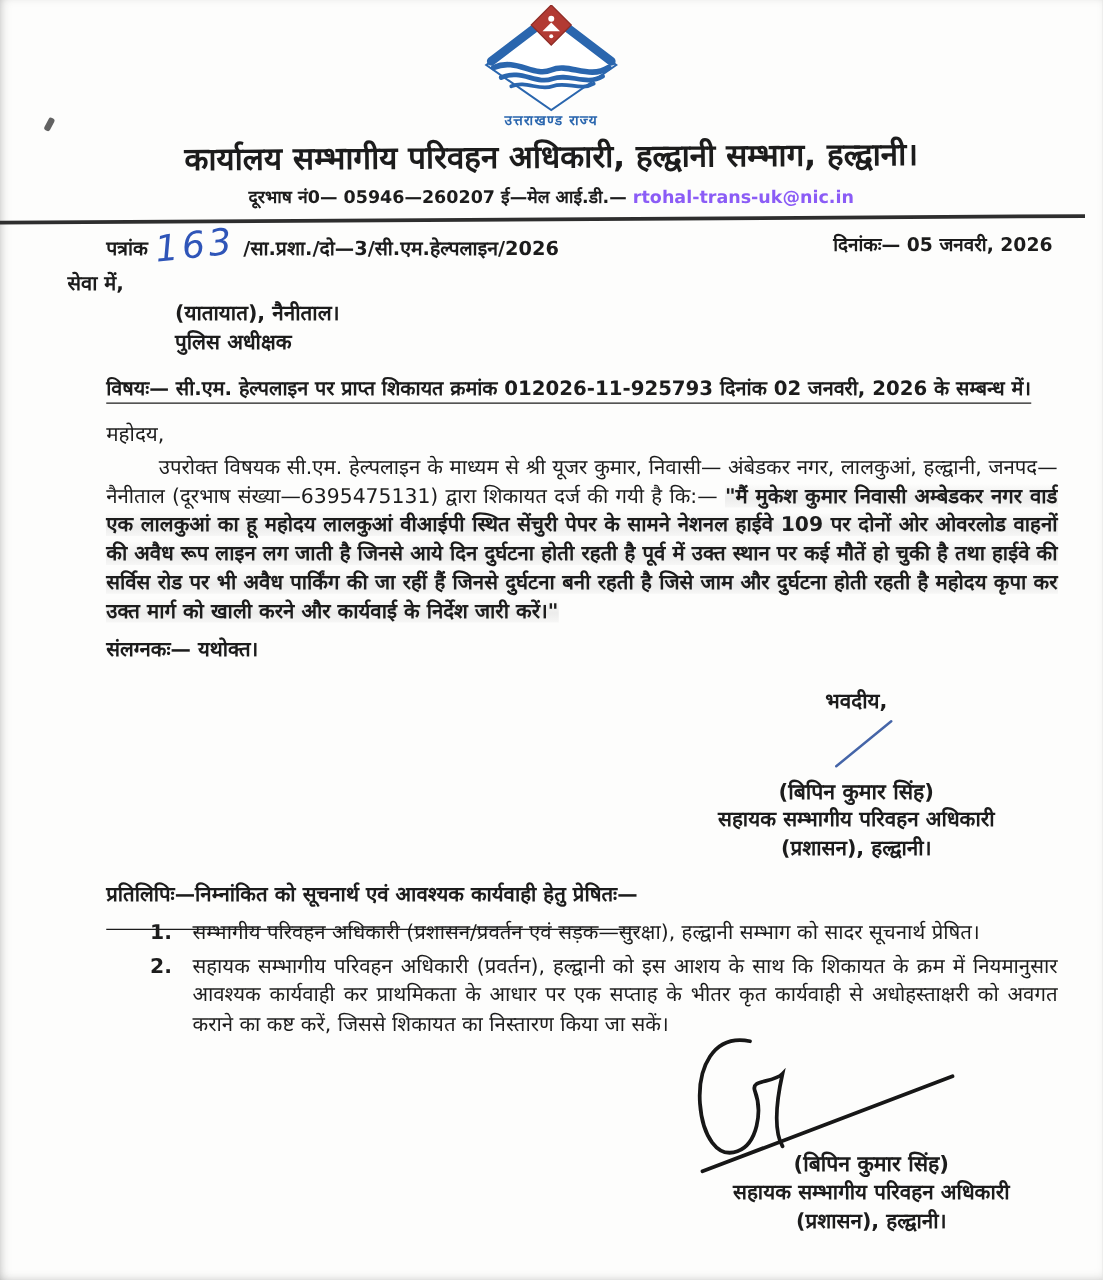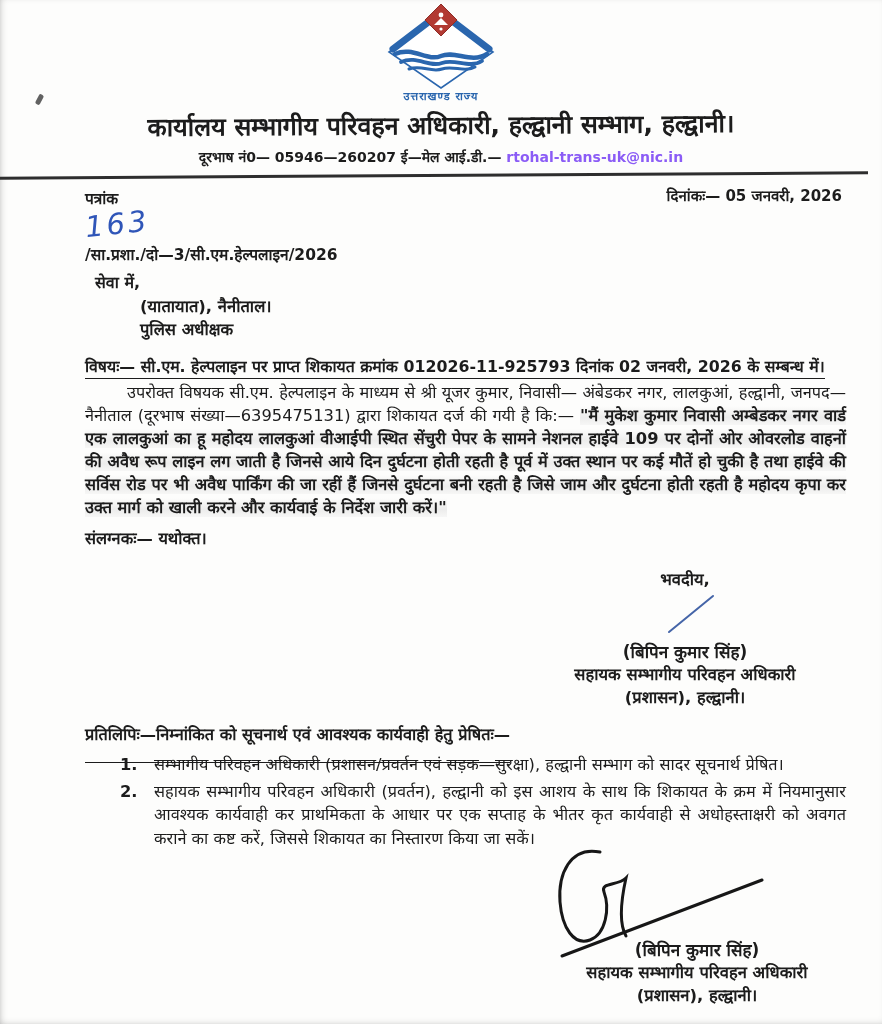--- a/index.html
+++ b/index.html
@@ -15,28 +15,28 @@
   }
   
   .emblem-wrap { text-align:center; padding-top:4px; line-height:0; }
   .emblem-caption { font-size:11px; font-weight:bold; color:#2a66ae; line-height:14px; letter-spacing:1px; }
   .office-title { text-align:center; font-size:25px; font-weight:bold; margin-top:3px; transform:rotate(-0.4deg); }
   .contact-line { text-align:center; font-size:14px; font-weight:bold; margin-top:6px; }
   .contact-line .email { color:#8b5cf6; }
   .head-rule { border:none; border-top:3px solid #2e2e2e; margin:8px 14px 0 0; transform:rotate(-0.35deg); }
   
   .meta-row { position:relative; margin:10px 30px 0 85px; font-size:15.5px; font-weight:bold; }
-  .letter-no { display:flex; align-items:flex-start; gap:6px;flex-direction:column; }
+  .letter-no { display:flex; align-items:flex-start; gap:6px; }
   .handwritten-no {
     color:#2f55b8; font-size:29px; font-style:italic; font-weight:normal;
     letter-spacing:3px; line-height:26px; transform:rotate(-6deg); margin-top:-4px;
   }
   .date-line { position:absolute; right:10px; top:-2px; font-size:15px; font-weight:bold; }
   
-  .seva { margin:6px 0 0 95px; font-size:16px; font-weight:bold; }
+  .seva { margin:6px 0 0 54px; font-size:16px; font-weight:bold; }
   .addr { margin:2px 0 0 140px; font-size:16.5px; font-weight:bold; line-height:23px; }
   
   .subject { margin:14px 30px 0 85px; font-size:15.8px; font-weight:bold; }
   .subject .u { border-bottom:1.5px solid #1c1c1c; padding-bottom:2px; }
   
   .salutation { margin:14px 0 0 85px; font-size:16.5px; }
   .para { margin:4px 36px 0 85px; font-size:16.3px; line-height:23px; text-align:justify; text-indent:42px; }
   .para .quote { font-weight:bold; background:linear-gradient(180deg, rgba(210,210,210,.0) 0%, rgba(205,205,205,.35) 60%, rgba(210,210,210,.15) 100%); }
   .enclosure { margin:8px 0 0 85px; font-size:16.3px; font-weight:bold; }
   
@@ -100,20 +100,21 @@
   <div class="seva">सेवा में,</div>
   <div class="addr">
     <div>(यातायात), नैनीताल।</div>
     <div>पुलिस अधीक्षक</div>
   </div>
 
   <div class="subject">
     <span class="u">विषयः— सी.एम. हेल्पलाइन पर प्राप्त शिकायत क्रमांक 012026-11-925793 दिनांक 02 जनवरी, 2026 के सम्बन्ध में।</span>
   </div>
 
+  <div class="salutation">महोदय,</div>
 
   <div class="para">
     <span>उपरोक्त विषयक सी.एम. हेल्पलाइन के माध्यम से श्री यूजर कुमार, निवासी— अंबेडकर नगर, लालकुआं, हल्द्वानी, जनपद— नैनीताल (दूरभाष संख्या—6395475131) द्वारा शिकायत दर्ज की गयी है कि:— </span><span class="quote">"मैं मुकेश कुमार निवासी अम्बेडकर नगर वार्ड एक लालकुआं का हू महोदय लालकुआं वीआईपी स्थित सेंचुरी पेपर के सामने नेशनल हाईवे 109 पर दोनों ओर ओवरलोड वाहनों की अवैध रूप लाइन लग जाती है जिनसे आये दिन दुर्घटना होती रहती है पूर्व में उक्त स्थान पर कई मौतें हो चुकी है तथा हाईवे की सर्विस रोड पर भी अवैध पार्किंग की जा रहीं हैं जिनसे दुर्घटना बनी रहती है जिसे जाम और दुर्घटना होती रहती है महोदय कृपा कर उक्त मार्ग को खाली करने और कार्यवाई के निर्देश जारी करें।"</span>
   </div>
 
 
   <div class="enclosure">संलग्नकः— यथोक्त।</div>
 
   <div class="sig-block-1">
     <div class="closing">भवदीय,</div>

